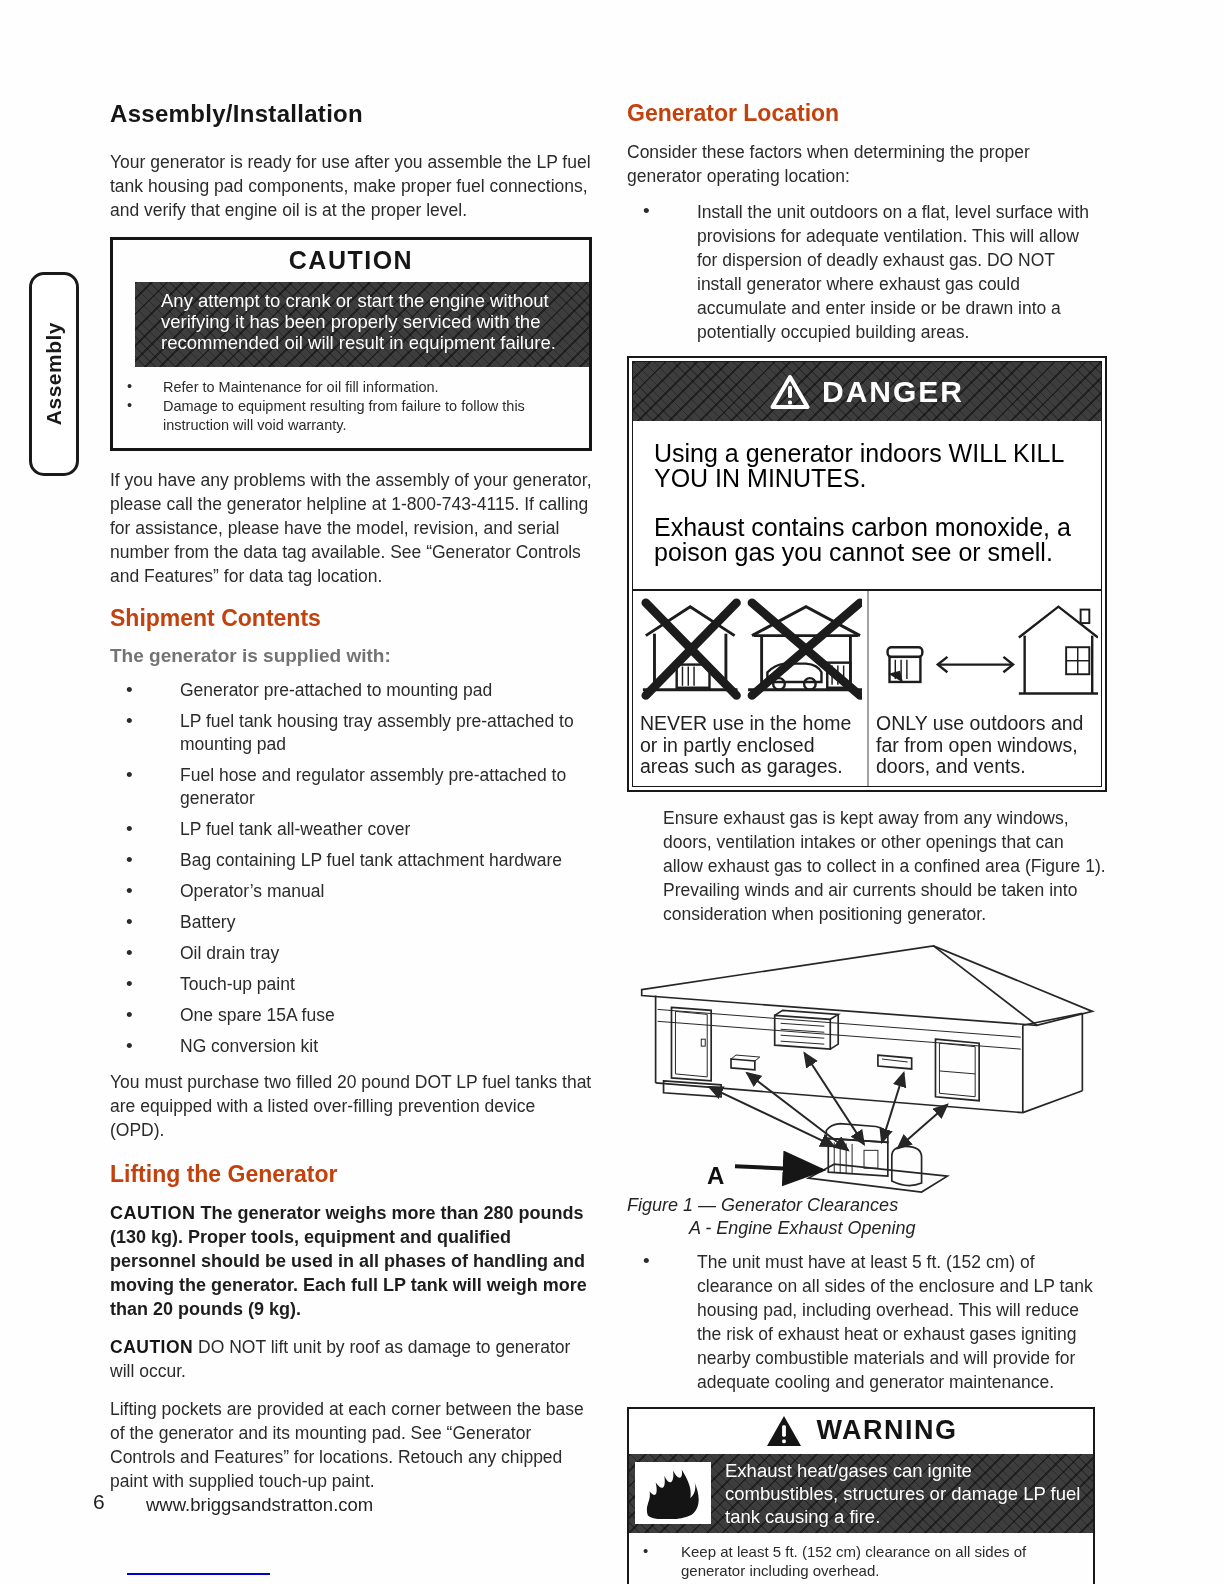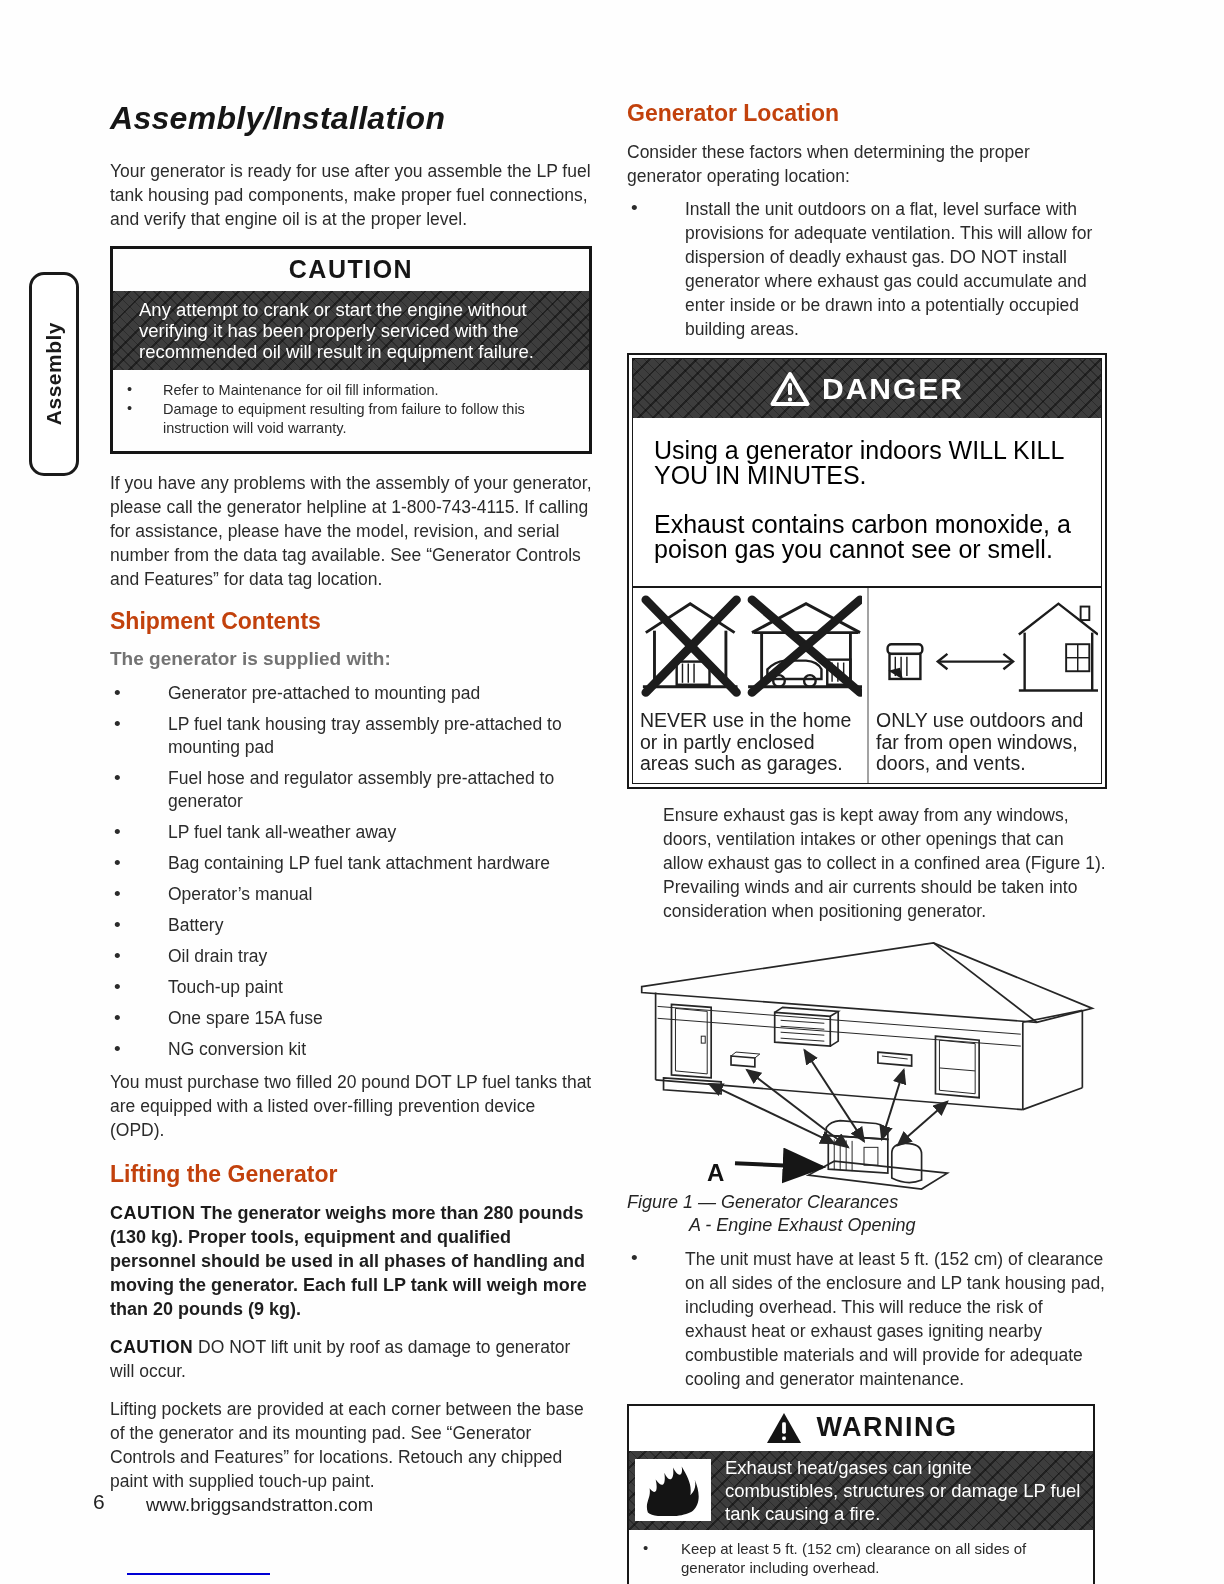--- a/index.html
+++ b/index.html
@@ -5,36 +5,36 @@
   html,body{margin:0;padding:0;background:#888;}
   .page{position:relative;width:1224px;height:1584px;background:#fefefe;margin:0 auto;
         font-family:"Liberation Sans",sans-serif;color:#2b2b2b;overflow:hidden;}
   
   .side-tab{position:absolute;left:29px;top:272px;width:44px;height:198px;
             border:3px solid #1a1a1a;border-radius:15px;display:flex;align-items:center;justify-content:center;background:#fff;}
   .side-tab span{writing-mode:vertical-rl;transform:rotate(180deg);font-weight:bold;font-size:21px;color:#1a1a1a;letter-spacing:.5px;}
   
   .col-left{position:absolute;left:110px;top:100px;width:482px;}
   .col-right{position:absolute;left:627px;top:100px;width:480px;}
-  h1{font-size:32px;font-weight:bold;color:#161616;margin:0 0 22px 0;letter-spacing:.3px;font-style:italic;}
+  h1{font-size:24px;font-weight:bold;color:#161616;margin:0 0 22px 0;letter-spacing:.3px;}
   h2{font-size:23px;font-weight:bold;color:#c2410c;margin:0 0 13px 0;}
   p.body{font-size:17.5px;line-height:24px;margin:0 0 15px 0;}
   .bold-sub{font-size:19px;font-weight:bold;color:#737373;margin:0 0 12px 0;}
   
-  ul.blts{list-style:none;margin:0;padding:0;}
+  ul.blts{list-style:none;margin:12px;padding:0;}
   ul.blts li{position:relative;font-size:17.5px;line-height:23px;padding-left:58px;margin:0 0 8px 0;}
   ul.blts li::before{content:"•";position:absolute;left:4px;top:-1px;font-size:19px;}
   
   .band{background-color:#3d3d3d;color:#fff;
     background-image:repeating-linear-gradient(135deg,rgba(0,0,0,.45) 0 2px,transparent 2px 11px),
                      repeating-linear-gradient(45deg,rgba(0,0,0,.28) 0 1px,transparent 1px 7px);}
   
   .caution-box{border:3px solid #151515;margin:0 0 17px 0;}
   .caution-head{text-align:center;font-size:25px;font-weight:bold;color:#161616;letter-spacing:1.5px;padding:6px 0 7px 0;}
-  .caution-band{font-size:18.5px;line-height:21px;padding:8px 8px 8px 26px;}
+  .caution-band{font-size:18.5px;line-height:21px;padding:8px 8px 14px 26px;margin-left:22px;}
   ul.sm-blts{list-style:none;margin:0;padding:11px 6px 13px 0;}
   ul.sm-blts li{position:relative;font-size:14.5px;line-height:19px;padding-left:50px;}
   ul.sm-blts li::before{content:"•";position:absolute;left:14px;top:-1px;}
   
   p.cbold{font-size:18px;line-height:24px;font-weight:bold;color:#1d1d1d;margin:0 0 14px 0;}
   p.cmix{font-size:17.5px;line-height:24px;margin:0 0 14px 0;}
   .clabel{font-weight:bold;color:#161616;letter-spacing:.5px;}
   
   .danger-outer{border:2px solid #181818;padding:3px;margin:10px 0 14px 0;background:#fff;}
   .danger-inner{border:1px solid #181818;}
@@ -89,21 +89,21 @@
     </div>
 
     <p class="body" style="margin-bottom:17px;">If you have any problems with the assembly of your generator, please call the generator helpline at 1-800-743-4115. If calling for assistance, please have the model, revision, and serial number from the data tag available. See “Generator Controls and Features” for data tag location.</p>
 
     <h2>Shipment Contents</h2>
     <p class="bold-sub">The generator is supplied with:</p>
     <ul class="blts">
       <li>Generator pre-attached to mounting pad</li>
       <li>LP fuel tank housing tray assembly pre-attached to mounting pad</li>
       <li>Fuel hose and regulator assembly pre-attached to generator</li>
-      <li>LP fuel tank all-weather away</li>
+      <li>LP fuel tank all-weather cover</li>
       <li>Bag containing LP fuel tank attachment hardware</li>
       <li>Operator’s manual</li>
       <li>Battery</li>
       <li>Oil drain tray</li>
       <li>Touch-up paint</li>
       <li>One spare 15A fuse</li>
       <li>NG conversion kit</li>
     </ul>
     <p class="body" style="margin-top:9px;margin-bottom:19px;">You must purchase two filled 20 pound DOT LP fuel tanks that are equipped with a listed over-filling prevention device (OPD).</p>
 

